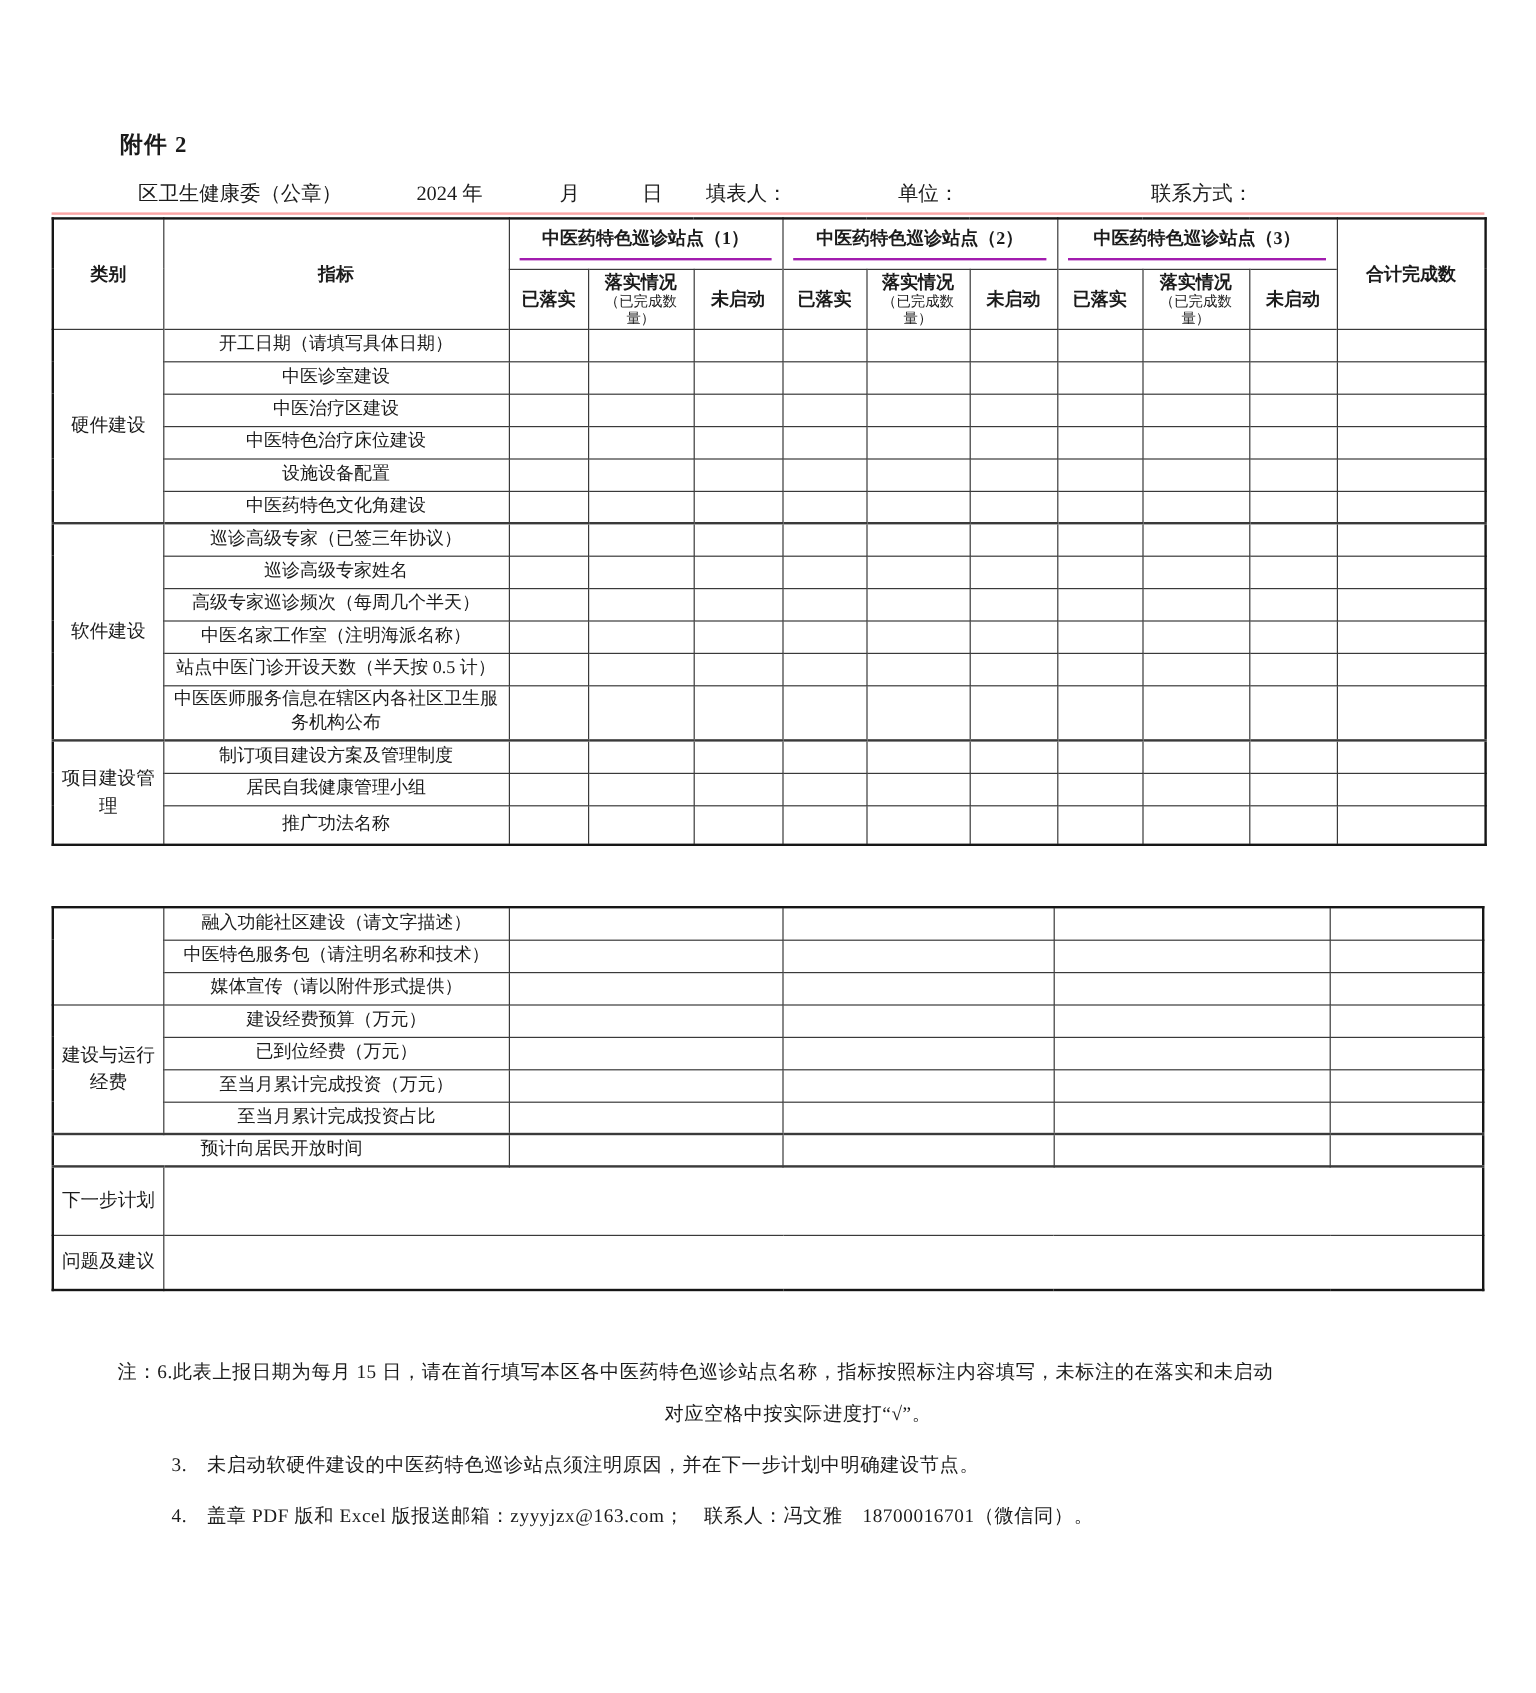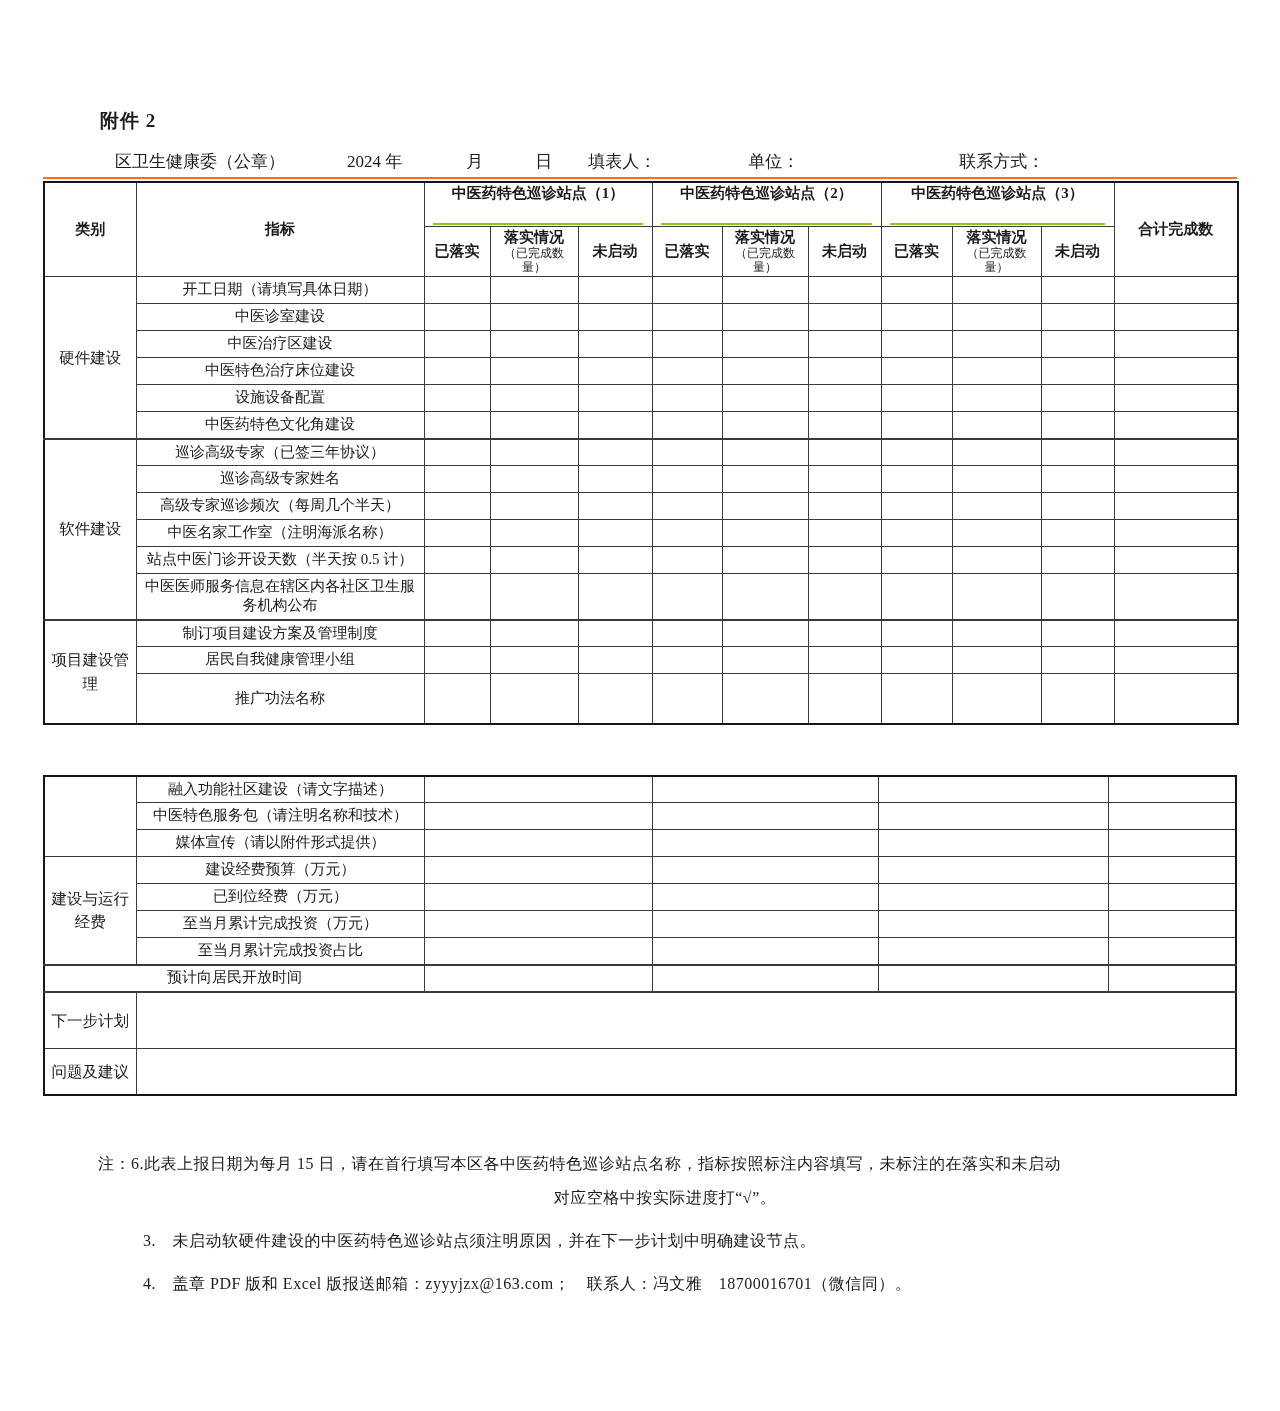--- a/index.html
+++ b/index.html
@@ -23,21 +23,21 @@
     margin-top: 16px;
     text-align: center;
     font-size: 27px;
     font-weight: bold;
     letter-spacing: 2px;
   }
   .form-line {
     margin-top: 16px;
     display: flex;
     align-items: flex-end;
-    border-bottom: 2px solid #f97316;
+    border-bottom: 2px solid #fca5a5;
     padding-bottom: 4px;
     font-size: 17px;
     white-space: nowrap;
   }
   .form-line .fi-org      { margin-left: 72px; }
   .form-line .fi-year     { margin-left: 62px; }
   .form-line .fi-month    { margin-left: 64px; }
   .form-line .fi-day      { margin-left: 52px; }
   .form-line .fi-preparer { margin-left: 36px; }
   .form-line .fi-unit     { margin-left: 92px; }
@@ -57,22 +57,22 @@
     text-align: center;
     vertical-align: middle;
     overflow: hidden;
   }
   .t th { font-weight: bold; }
   tr.r-group th { height: 42px; border-bottom: none; }
   tr.r-sub th { height: 50px; }
   .fillline {
     display: inline-block;
     width: 96%;
-    border-bottom: 2px solid #84cc16;
-    padding-bottom: 20px;
+    border-bottom: 2px solid #a21caf;
+    padding-bottom: 7px;
   }
   .status-note { font-size: 12px; font-weight: normal; line-height: 1.15; }
   .t td { height: 27px; }
   td.cat { font-size: 15.5px; line-height: 1.5; }
   td.ind { line-height: 1.3; }
   tr.tall46 td { height: 46px; }
   tr.tall57 td { height: 57px; font-family: Liberation Serif, serif; }
   tr.thick td { border-top-width: 2px; }
   .gap { height: 48px; }
 
@@ -325,21 +325,21 @@
           <td class="bk"></td>
           <td class="bk"></td>
           <td class="bk"></td>
           <td class="bk"></td>
           <td class="bk"></td>
           <td class="bk"></td>
           <td class="bk"></td>
           <td class="bk"></td>
       </tr>
       <tr>
-        <td class="ind" style="height:50px">推广功法名称</td>
+        <td class="ind" style="height:33px">推广功法名称</td>
         <td class="bk"></td>
           <td class="bk"></td>
           <td class="bk"></td>
           <td class="bk"></td>
           <td class="bk"></td>
           <td class="bk"></td>
           <td class="bk"></td>
           <td class="bk"></td>
           <td class="bk"></td>
           <td class="bk"></td>

